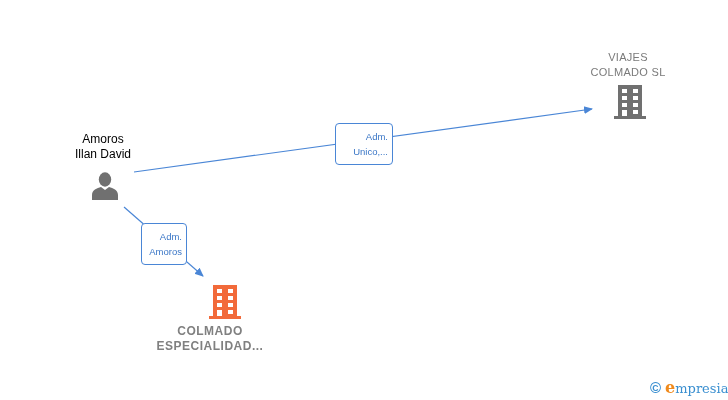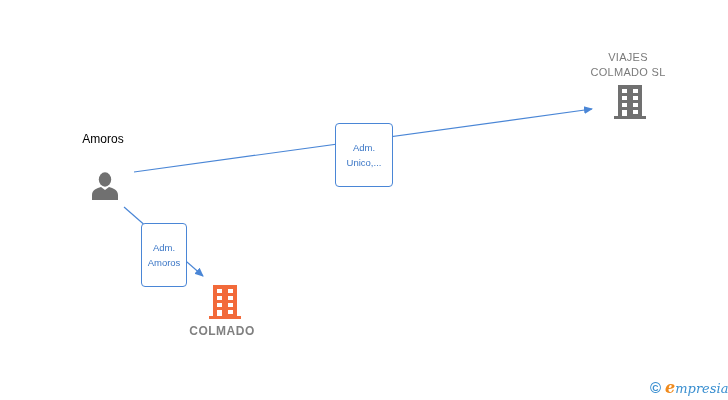--- a/index.html
+++ b/index.html
@@ -5,43 +5,44 @@
     html, body { margin: 0; padding: 0; background: #ffffff; }
     body { width: 728px; height: 400px; position: relative; overflow: hidden;
            font-family: "Liberation Sans", sans-serif; }
     .canvas { position: absolute; left: 0; top: 0; width: 728px; height: 400px; }
     svg.edges { position: absolute; left: 0; top: 0; }
     .node-label { position: absolute; text-align: center; color: #000000; font-size: 12px; line-height: 15px; }
     .node-label.company { font-weight: bold; font-size: 12px; letter-spacing: 0.5px; color: #808080; }
     .node-label.company.top { font-weight: normal; font-size: 11px; letter-spacing: 0.3px; color: #7a7a7a; }
     .node-icon { position: absolute; }
     .edge-label { position: absolute; background: #fff; border: 1px solid #4a86d6; border-radius: 4px;
-                  color: #3a76c6; font-size: 9.5px; line-height: 15px; text-align: center; padding: 16px 4px; }
+                  color: #3a76c6; font-size: 9.5px; line-height: 15px; text-align: right; padding: 5px 4px; }
     .brand { position: absolute; left: 650px; top: 378px; display: flex; align-items: center; gap: 4px; }
     .brand .copy { color: #3a8fd0; font-size: 15px; font-weight: bold; }
-    .brand .name { font-family: "DejaVu Serif", serif; font-style: italic; font-size: 13px; color: #3a8fd0; }
+    .brand .name { font-family: "DejaVu Serif", serif; font-size: 13px; color: #3a8fd0; }
     .brand .name .e { color: #f08a1c; font-size: 16px; font-weight: bold; }
   </style>
 </head>
 <body>
 
 <div class="canvas">
 
   <svg class="edges" width="728" height="400">
     <defs>
       <marker id="arrow" markerWidth="10" markerHeight="10" refX="8" refY="5" orient="auto" markerUnits="userSpaceOnUse">
         <path d="M0,1 L9,5 L0,9 Z" fill="#4a86d6"></path>
       </marker>
     </defs>
     <line x1="134" y1="172" x2="592" y2="109" stroke="#4a86d6" stroke-width="1.2" marker-end="url(#arrow)"></line>
     <line x1="124" y1="207" x2="203" y2="276" stroke="#4a86d6" stroke-width="1.2" marker-end="url(#arrow)"></line>
   </svg>
 
   <div class="node-label" style="left:52px; top:132px; width:102px;">
     <div>Amoros</div>
+    <div>Illan David</div>
   </div>
   <div class="node-icon" style="left:90px; top:170px;">
     <svg width="30" height="30" viewBox="0 0 30 30">
       <ellipse cx="15" cy="9.5" rx="6.2" ry="7.2" fill="#707070"></ellipse>
       <path d="M2,30 L2,25 C2,20 7,18 11,17 L15,20 L19,17 C23,18 28,20 28,25 L28,30 Z" fill="#707070"></path>
     </svg>
   </div>
 
   <div class="node-label company top" style="left:578px; top:50px; width:100px;">
     <div>VIAJES</div>
@@ -73,22 +74,23 @@
           <rect x="20" y="5" width="5" height="4"></rect>
         <rect x="9" y="12" width="5" height="4"></rect>
           <rect x="20" y="12" width="5" height="4"></rect>
         <rect x="9" y="19" width="5" height="4"></rect>
           <rect x="20" y="19" width="5" height="4"></rect>
         <rect x="9" y="26" width="5" height="6"></rect>
           <rect x="20" y="26" width="5" height="4"></rect>
       </g>
     </svg>
   </div>
-  <div class="node-label company" style="left:152px; top:324px; width:140px;">
+  <div class="node-label company" style="left:140px; top:324px; width:140px;">
     <div>COLMADO</div>
+    <div>ESPECIALIDAD...</div>
   </div>
 
   <div class="edge-label" style="left:335px; top:123px; width:48px;">
     <div>Adm.</div>
     <div>Unico,...</div>
   </div>
   <div class="edge-label" style="left:141px; top:223px; width:36px;">
     <div>Adm.</div>
     <div>Amoros</div>
   </div>

